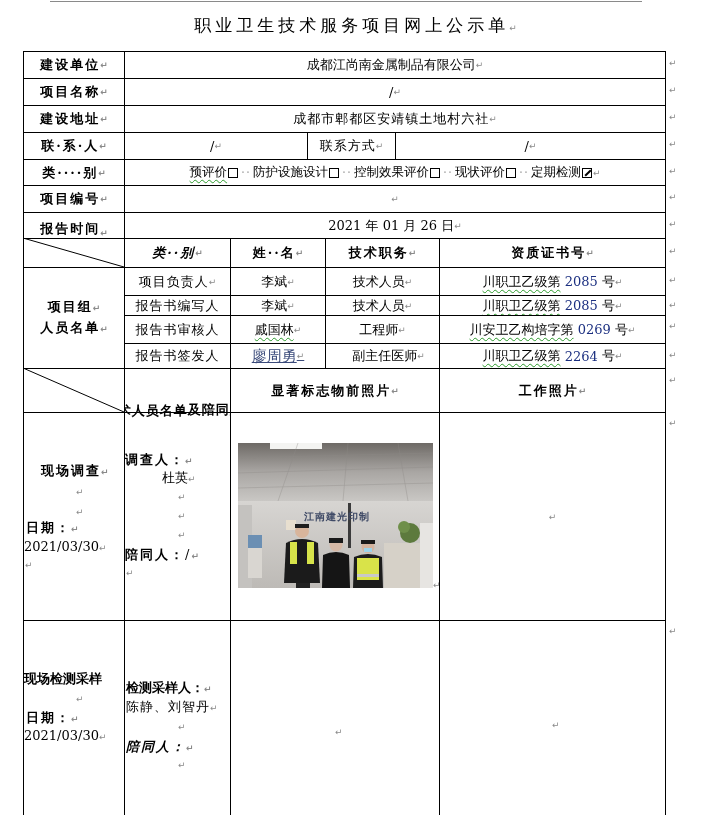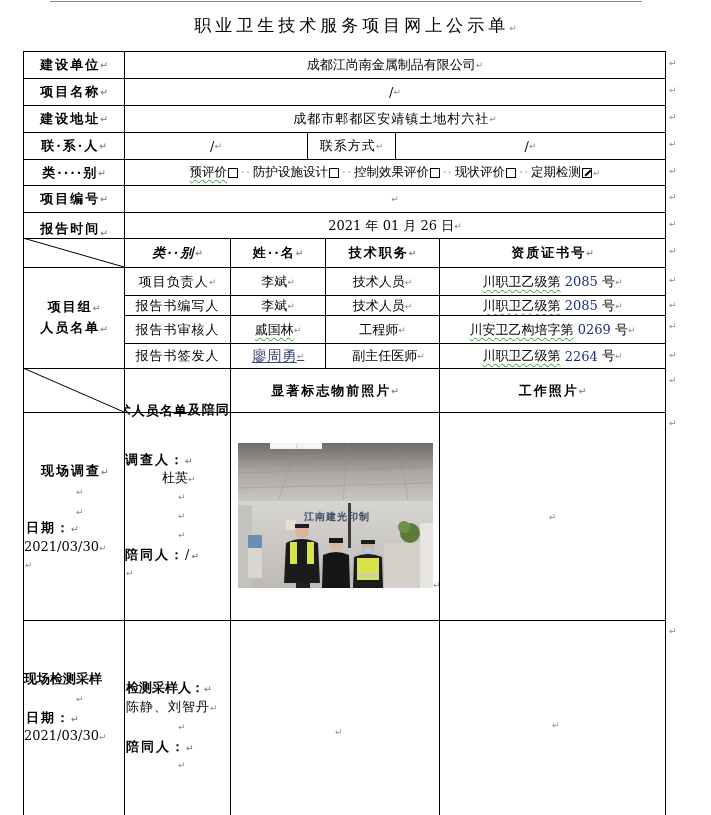--- a/index.html
+++ b/index.html
@@ -345,21 +345,21 @@
   <div class="b" style="position:absolute;left:0px;top:66px;letter-spacing:0;"><span>现场检测采样</span></div>
   <div class="pm" style="position:absolute;left:52px;top:87px;">↵</div>
   <div class="b" style="position:absolute;left:2px;top:105px;"><span>日期：</span><span class="pm">↵</span></div>
   <div style="position:absolute;left:0px;top:123px;"><span>2021/03/30</span><span class="pm">↵</span></div>
 </div>
 
 <div class="blockcell" style="left:125px;top:621px;width:105px;height:194px;">
   <div class="b" style="position:absolute;left:1px;top:58px;letter-spacing:0;"><span>检测采样人：</span><span class="pm">↵</span></div>
   <div style="position:absolute;left:1px;top:77px;letter-spacing:1px;"><span>陈静、刘智丹</span><span class="pm">↵</span></div>
   <div class="pm" style="position:absolute;left:53px;top:98px;">↵</div>
-  <div class="b" style="position:absolute;left:1px;top:117px;"><span>陪同人：</span><span></span><span class="pm">↵</span></div>
+  <div class="b" style="position:absolute;left:1px;top:117px;font-style:italic;"><span>陪同人：</span><span></span><span class="pm">↵</span></div>
   <div class="pm" style="position:absolute;left:53px;top:136px;">↵</div>
 </div>
 
 <div class="cell" style="left:231px;top:621px;width:208px;height:194px;">
     <span class="pm" style="position:absolute;left:104px;top:106px;">↵</span>
   </div>
 <div class="cell" style="left:440px;top:621px;width:225px;height:194px;">
     <span class="pm" style="position:absolute;left:112px;top:99px;">↵</span>
   </div>
 

